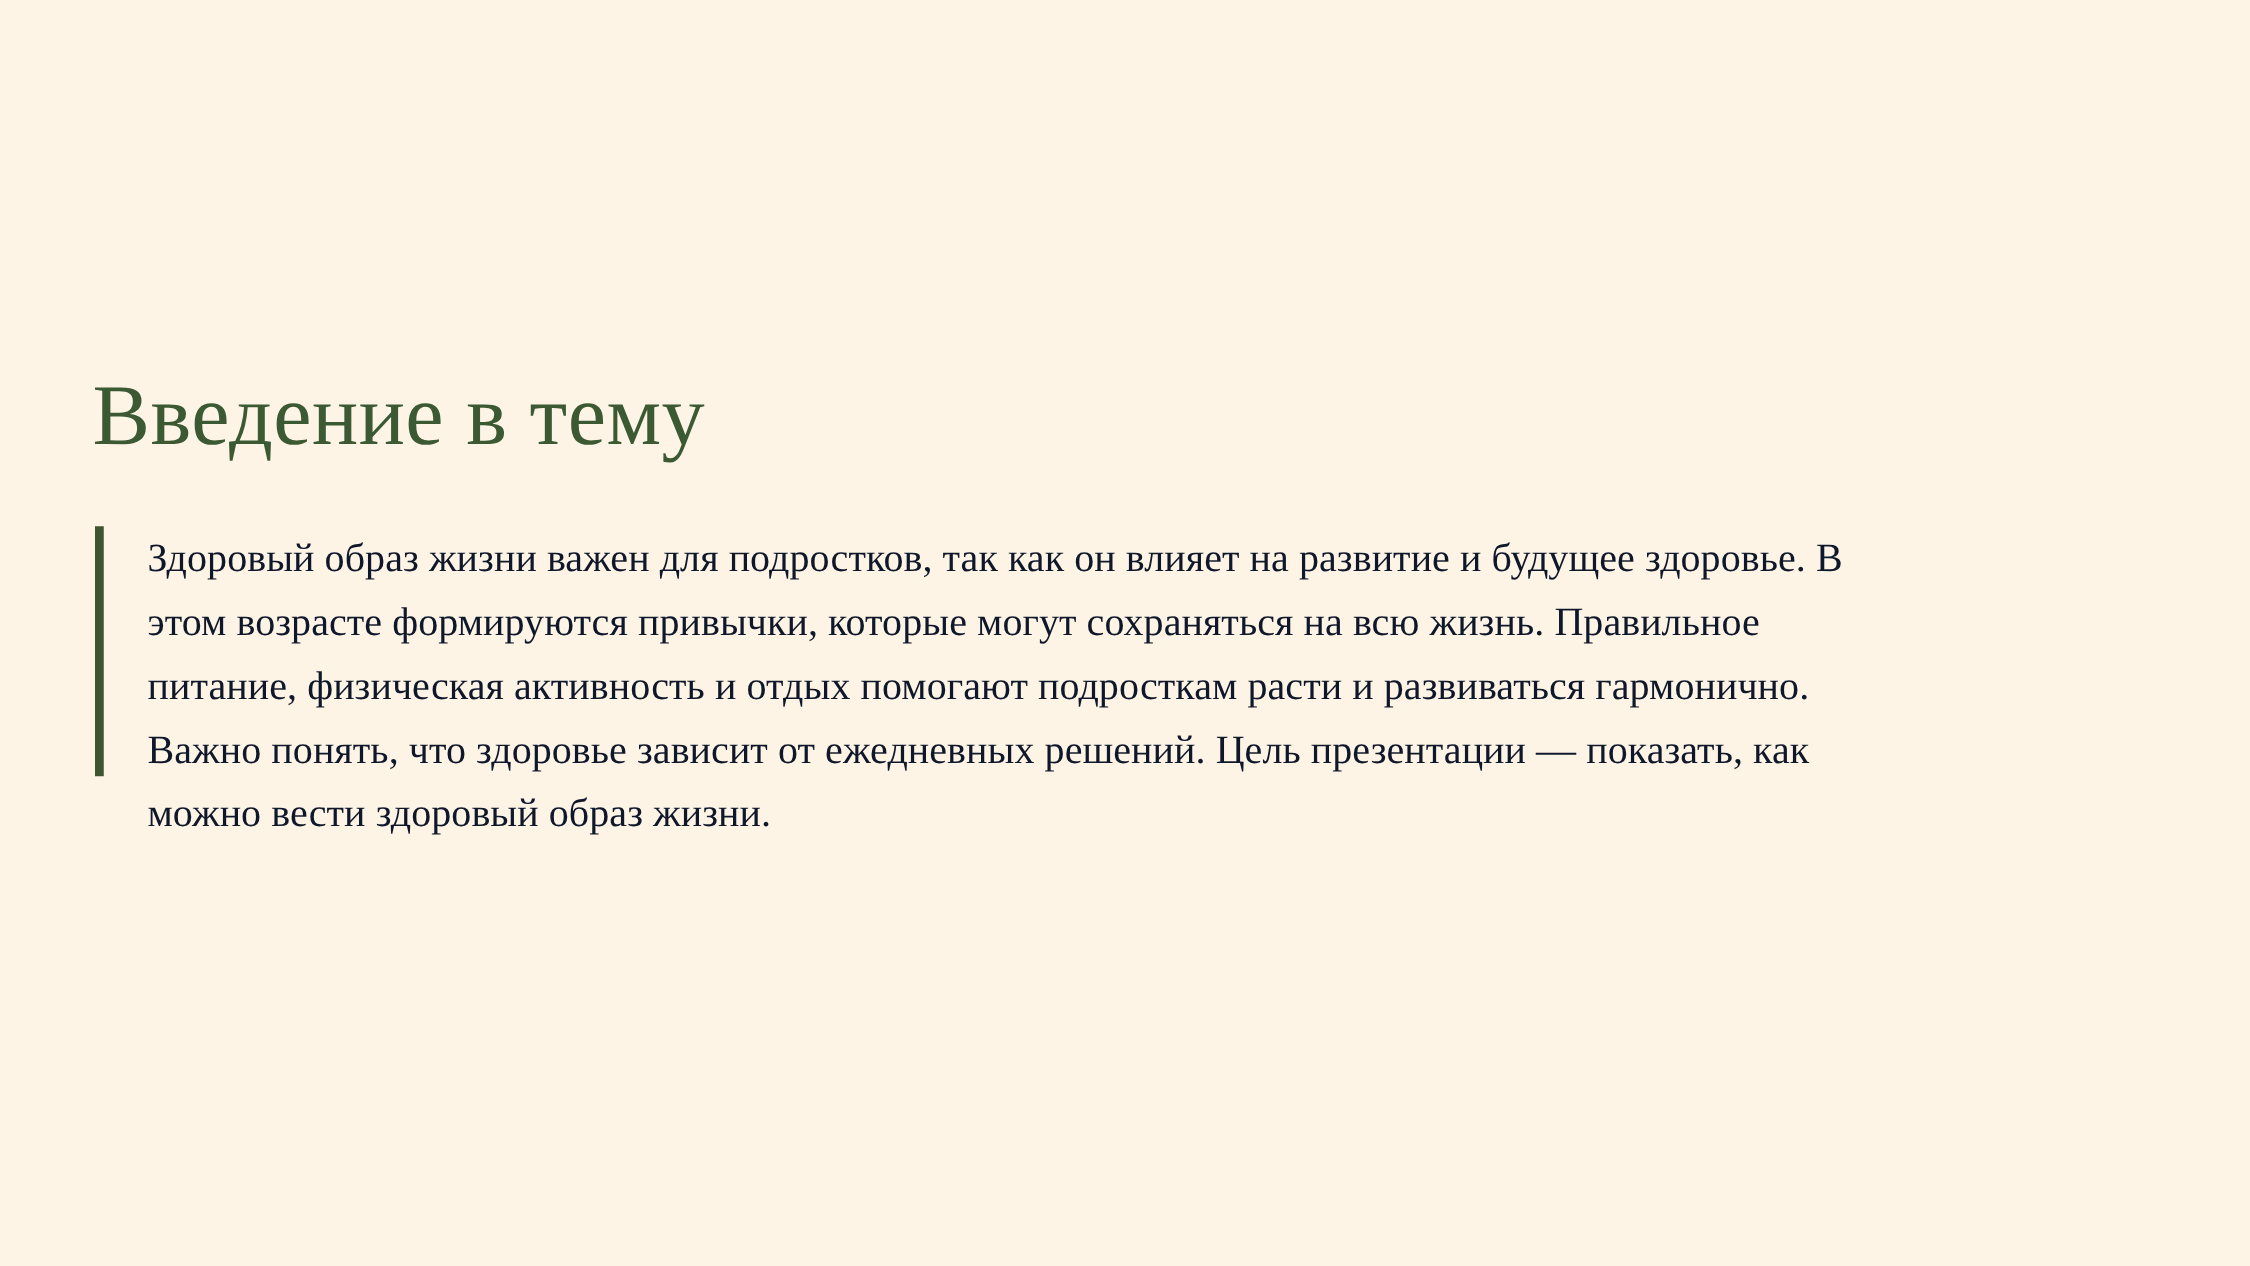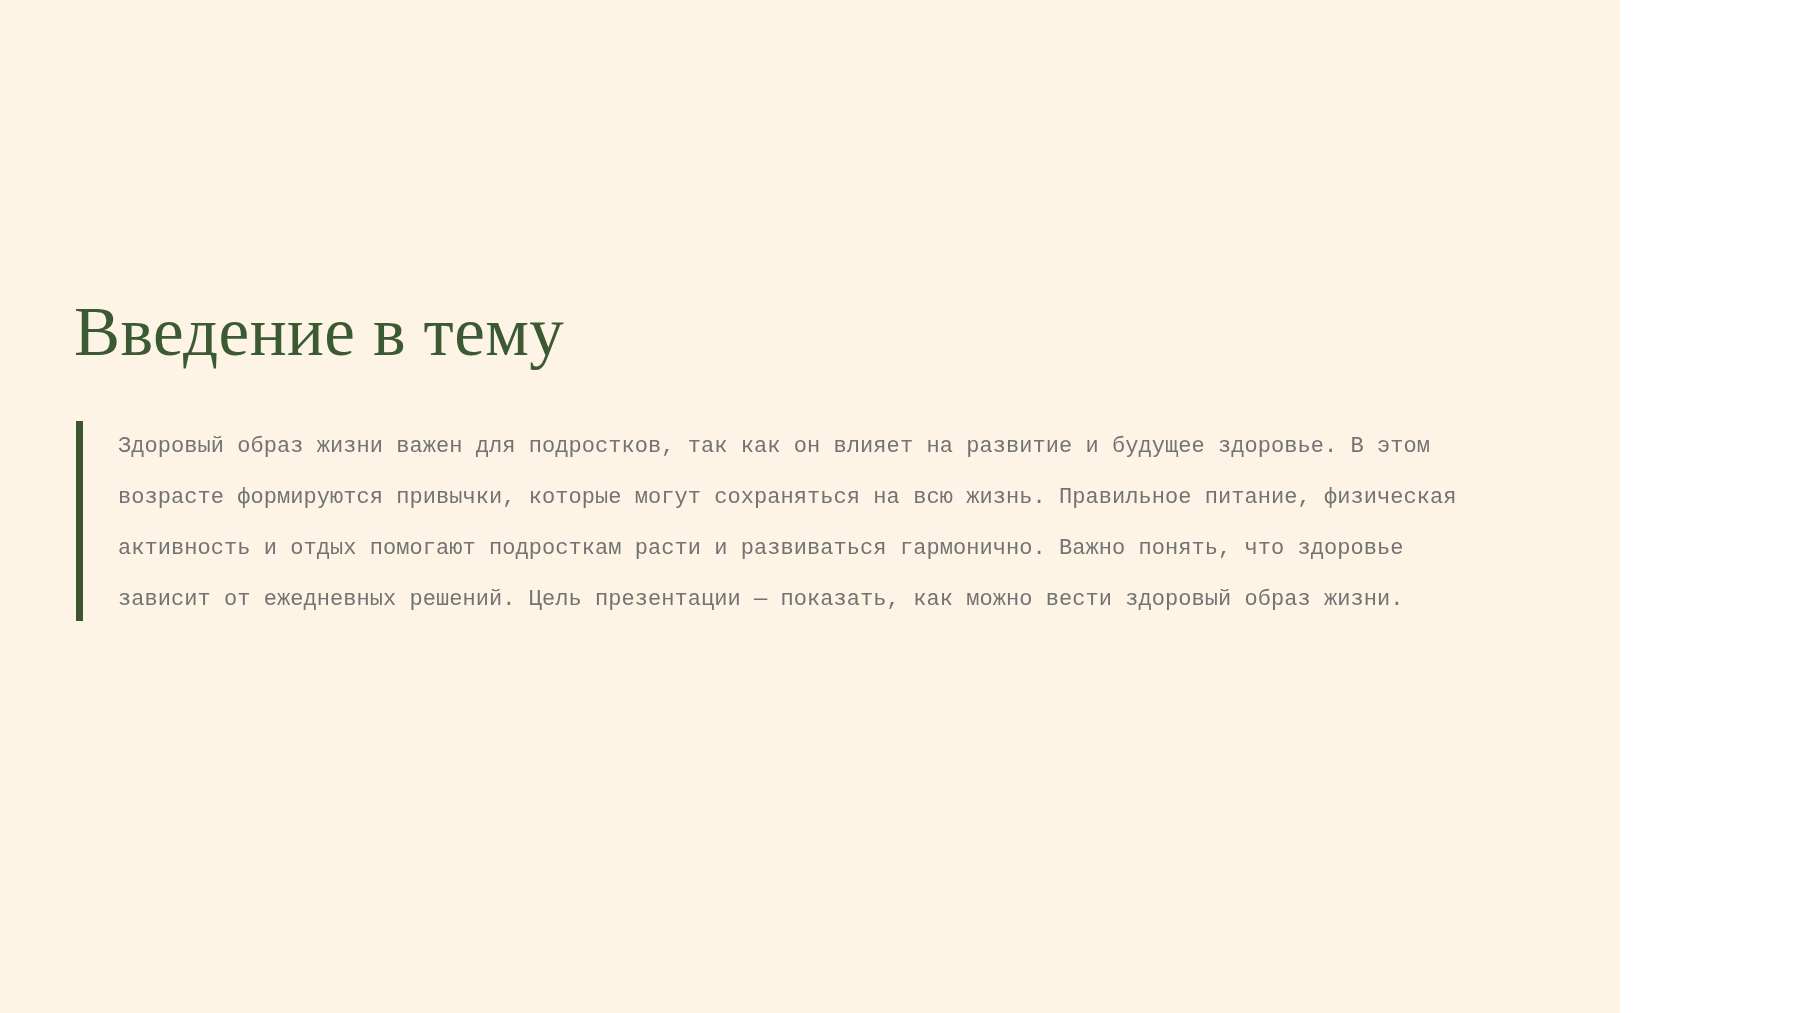--- a/index.html
+++ b/index.html
@@ -9,21 +9,21 @@
   }
   body {
     width: 1800px;
     height: 1013px;
     overflow: hidden;
     font-family: "Liberation Sans", sans-serif;
   }
 
   .slide {
     position: relative;
-    width: 1620px;
+    width: 1800px;
     height: 1013px;
     background: #fdf4e6;
     box-sizing: border-box;
   }
 
   .slide-content {
     position: absolute;
     left: 74px;
     top: 296px;
     width: 1640px;
@@ -53,25 +53,25 @@
     left: 2px;
     top: 0;
     width: 7px;
     height: 200px;
     background: #3d5630;
   }
 
   .body-text {
     margin: 0;
     padding: 0;
-    font-family: Liberation Mono, monospace;
-    font-size: 22px;
+    font-family: Liberation Serif, serif;
+    font-size: 32px;
     font-weight: 400;
     line-height: 51px;
-    color: #737373;
+    color: #0f172a;
     max-width: 1380px;
     letter-spacing: 0.05px;
   }
 </style>
 </head>
 <body>
 
 <div class="slide">
   <div class="slide-content">
 

